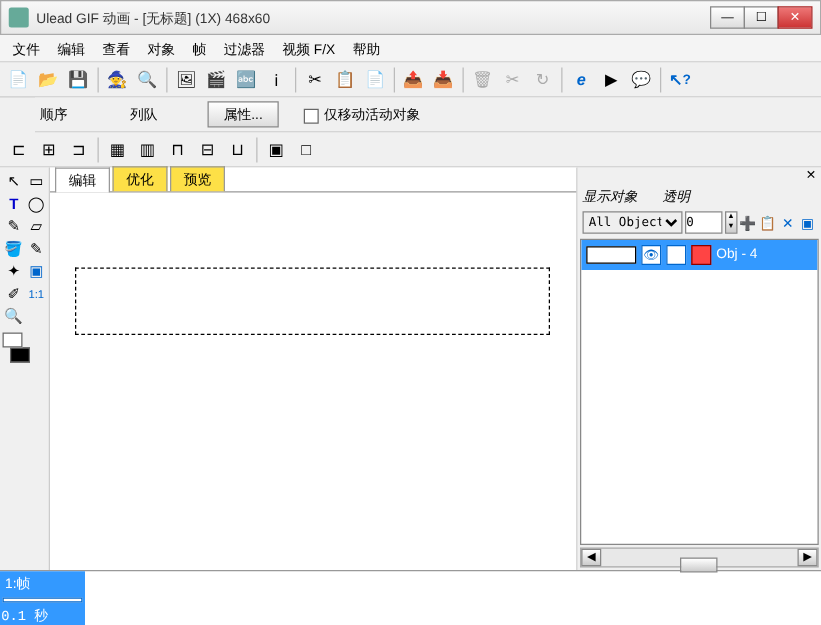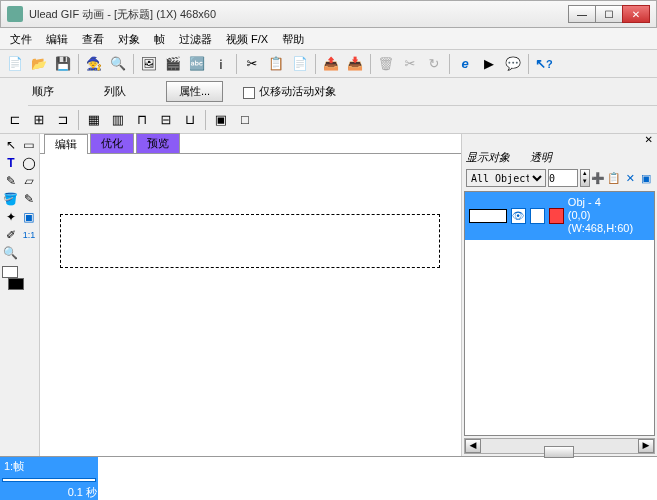--- a/index.html
+++ b/index.html
@@ -22,21 +22,21 @@
 .toolbar2 .chkbox .box { width: 12px; height: 12px; border: 1px solid #666; background: #fff; }
 .toolbar3 { height: 28px; background: #f0f0f0; border-bottom: 1px solid #ccc; display: flex; align-items: center; padding: 0 4px; gap: 2px; }
 .main { display: flex; height: 322px; }
 .toolbox { width: 40px; background: #f0f0f0; border-right: 1px solid #ccc; display: flex; flex-direction: column; flex-wrap: wrap; align-content: flex-start; padding: 2px; }
 .toolbox .tool { width: 18px; height: 18px; display: flex; align-items: center; justify-content: center; cursor: pointer; margin: 0; font-size: 12px; }
 .toolbox .trow { display: flex; }
 .swatch { margin-top: 4px; display: flex; align-items: center; }
 .swatch .s { width: 16px; height: 12px; border: 1px solid #666; }
 .canvasarea { flex: 1; background: #fff; position: relative; border-right: 1px solid #ccc; }
 .tabs { height: 20px; display: flex; align-items: flex-end; padding: 2px 4px 0; border-bottom: 1px solid #999; }
-.tab { padding: 2px 10px; border: 1px solid #999; background: #8b5cf6; margin-right: 2px; font-size: 11px; cursor: pointer; border-bottom: none; }
+.tab { padding: 2px 10px; border: 1px solid #999; background: #fde047; margin-right: 2px; font-size: 11px; cursor: pointer; border-bottom: none; }
 .tab.active { background: #fff; position: relative; top: 1px; }
 .canvas { position: absolute; top: 80px; left: 20px; width: 380px; height: 54px; border: 1px dashed #000; background: #fff; }
 .rightpanel { width: 195px; background: #f0f0f0; display: flex; flex-direction: column; }
 .rightpanel .closebar { height: 14px; display: flex; justify-content: flex-end; padding: 0 4px; }
 .rightpanel .closebar span { cursor: pointer; font-size: 10px; }
 .rightpanel .hdr { display: flex; padding: 2px 4px; gap: 20px; font-style: italic; }
 .rightpanel .ctrls { display: flex; padding: 2px 4px; gap: 2px; align-items: center; }
 .rightpanel select, .rightpanel input { font-size: 10px; font-family: monospace; height: 18px; border: 1px solid #888; }
 .rightpanel select { width: 80px; }
 .rightpanel input { width: 30px; }
@@ -46,24 +46,24 @@
 .objlist { flex: 1; background: #fff; border: 1px solid #888; margin: 2px; overflow: auto; }
 .objrow { background: #3399ff; color: #fff; display: flex; align-items: center; padding: 4px; gap: 4px; font-family: monospace; font-size: 10px; }
 .objrow .thumb { width: 40px; height: 14px; background: #fff; border: 1px solid #000; }
 .objrow .ic { width: 16px; height: 16px; background: #fff; border: 1px solid #06c; display: flex; align-items: center; justify-content: center; color: #06c; font-size: 10px; }
 .objrow .txt { line-height: 1.2; }
 .hscroll { height: 16px; background: #e8e8e8; border: 1px solid #aaa; margin: 0 2px 2px; display: flex; align-items: center; }
 .hscroll .arr { width: 16px; height: 14px; background: linear-gradient(#fff,#ccc); border: 1px solid #888; text-align: center; font-size: 9px; }
 .hscroll .track { flex: 1; position: relative; }
 .hscroll .thumb { position: absolute; left: 40%; width: 30px; height: 12px; background: linear-gradient(#fff,#ccc); border: 1px solid #888; top: 0; }
 .timeline { height: 46px; background: #fff; border-top: 1px solid #999; border-bottom: 1px solid #999; display: flex; }
-.frame { width: 98px; background: #3399ff; color: #fff; font-family: monospace; font-size: 10px; display: flex; flex-direction: column; }
+.frame { width: 68px; background: #3399ff; color: #fff; font-family: monospace; font-size: 10px; display: flex; flex-direction: column; }
 .frame .ftop { padding: 2px 4px; }
 .frame .fthumb { flex: 1; background: #fff; margin: 2px; border: 1px solid #06c; }
-.frame .fdur { text-align: right; padding: 1px; }
+.frame .fdur { text-align: left; padding: 1px; font-family: Liberation Mono, monospace; }
 </style>
 </head>
 <body>
 
 <div class="titlebar">
   <div class="icon"></div>
   <div class="title">Ulead GIF 动画 - [无标题] (1X) 468x60</div>
   <div class="winbtns">
     <div class="winbtn">—</div>
     <div class="winbtn">☐</div>
@@ -206,21 +206,20 @@
       <span class="icobtn" style="color:#06c">▣</span>
     </div>
     <div class="objlist">
       <div class="objrow">
         <div class="thumb"></div>
         <div class="ic">👁</div>
         <div class="ic" style="background:#fff"></div>
         <div class="ic" style="background:#f44;border-color:#800"></div>
         <div class="txt">
           <div>Obj - 4</div>
-          <div>(0,0)(W:468,H:60)</div>
         </div>
       </div>
     </div>
     <div class="hscroll">
       <div class="arr">◀</div>
       <div class="track">
           <div class="thumb"></div>
         </div>
       <div class="arr">▶</div>
     </div>

